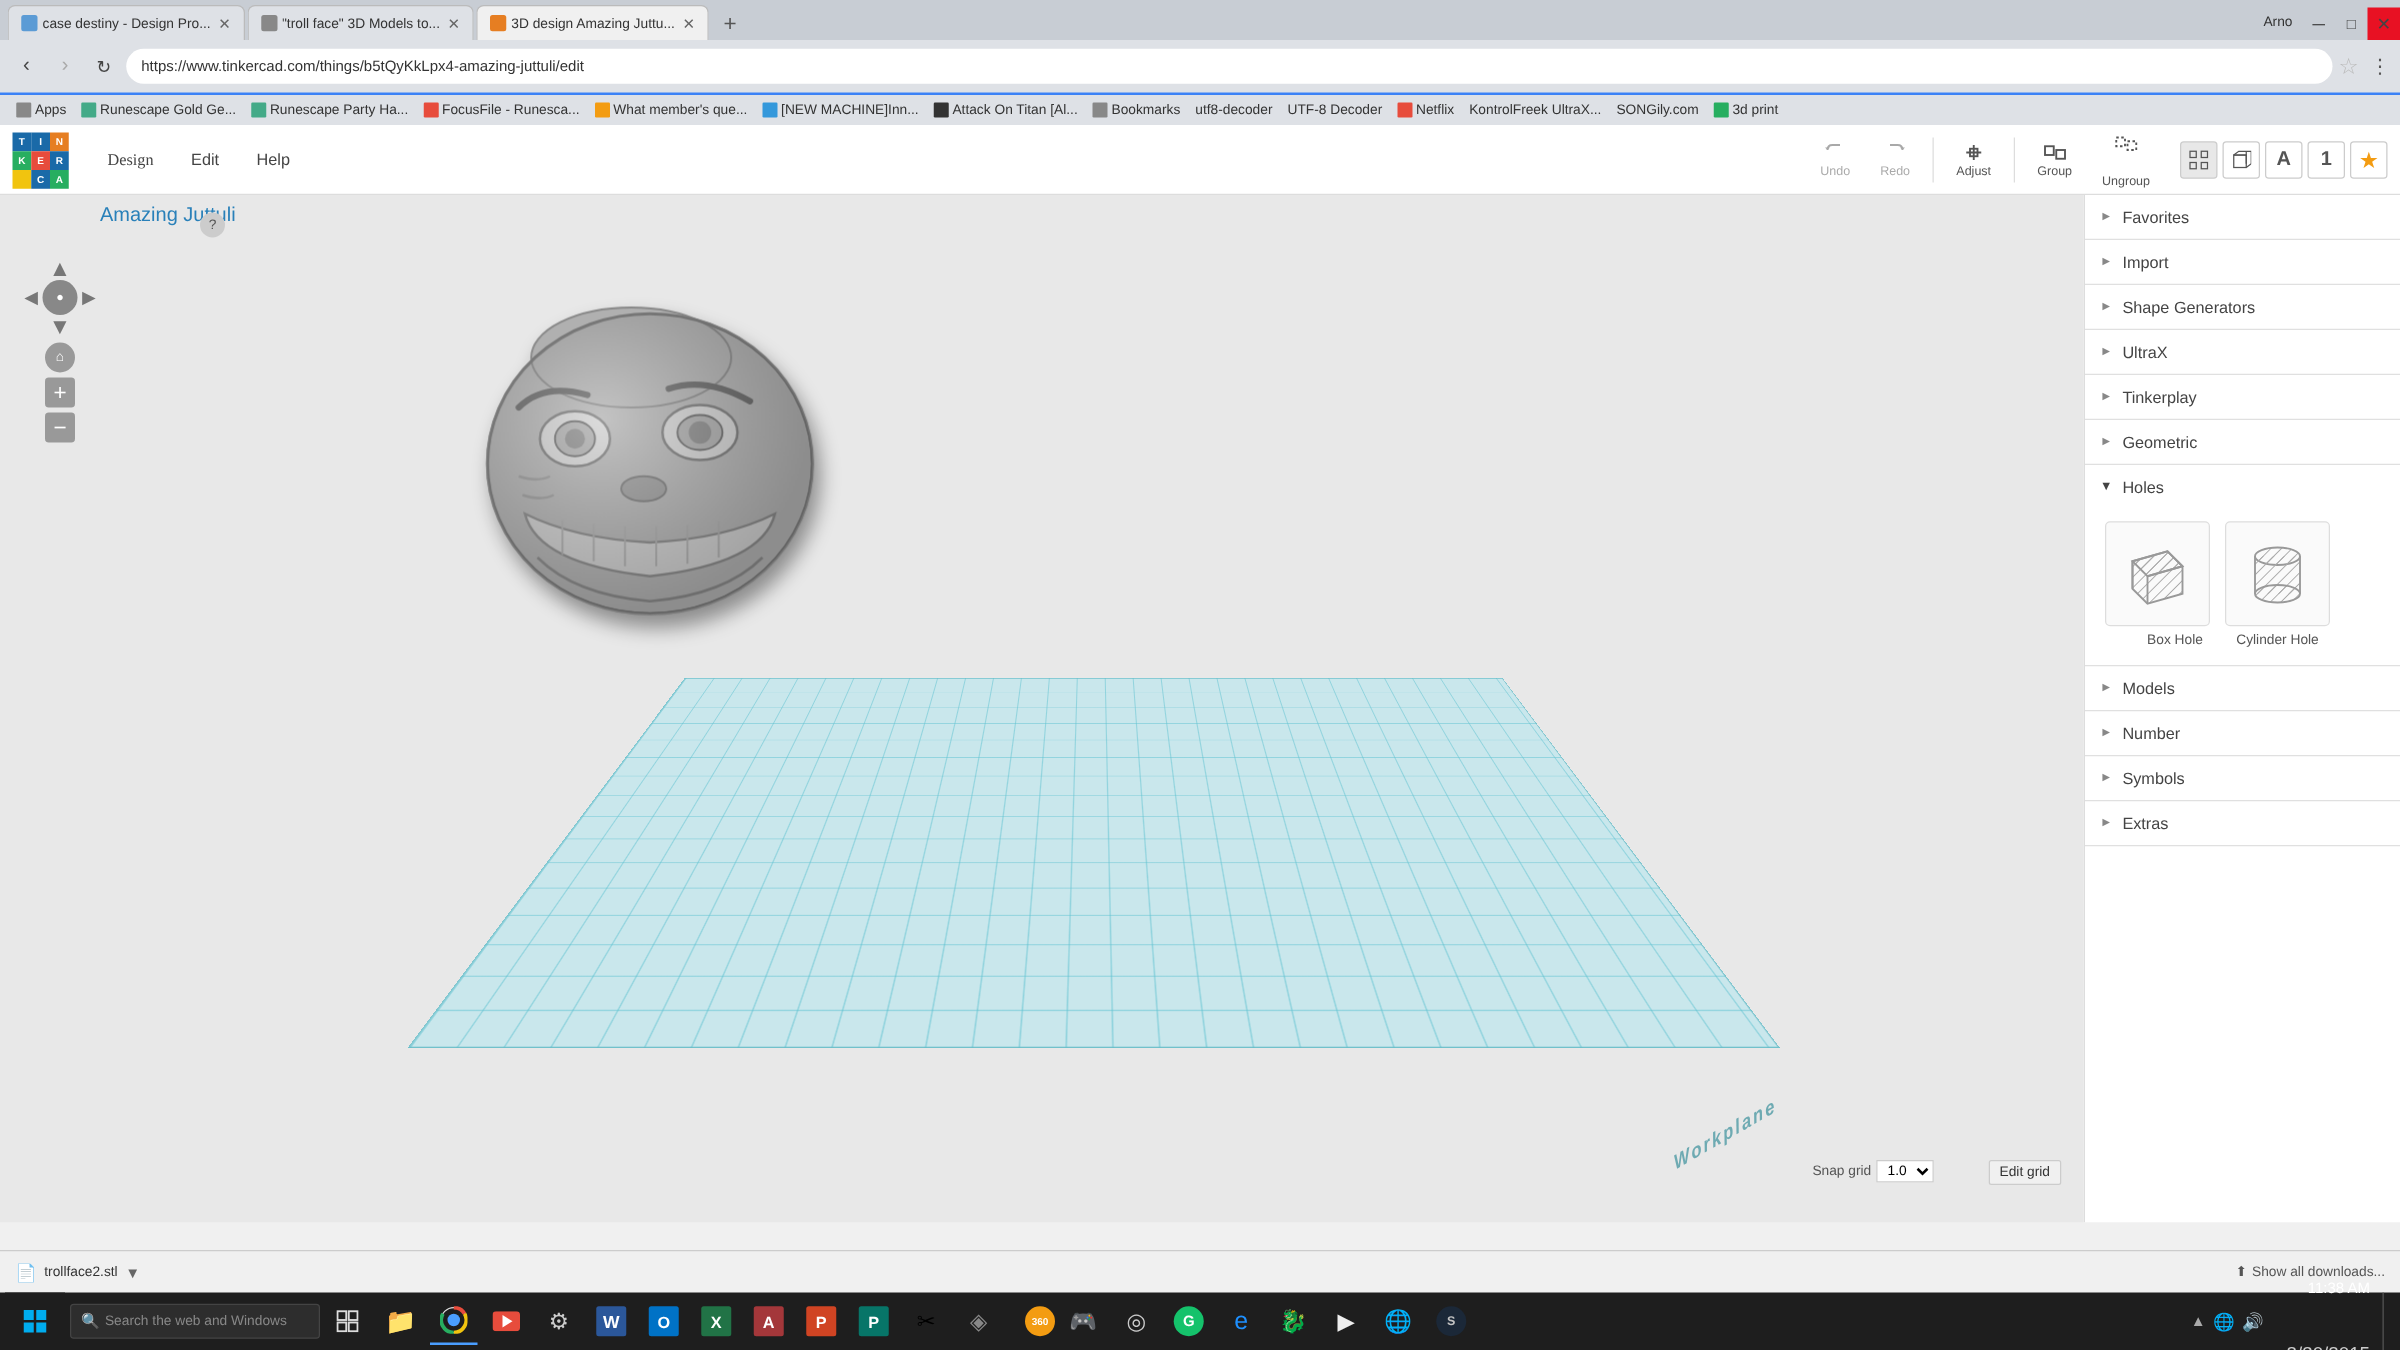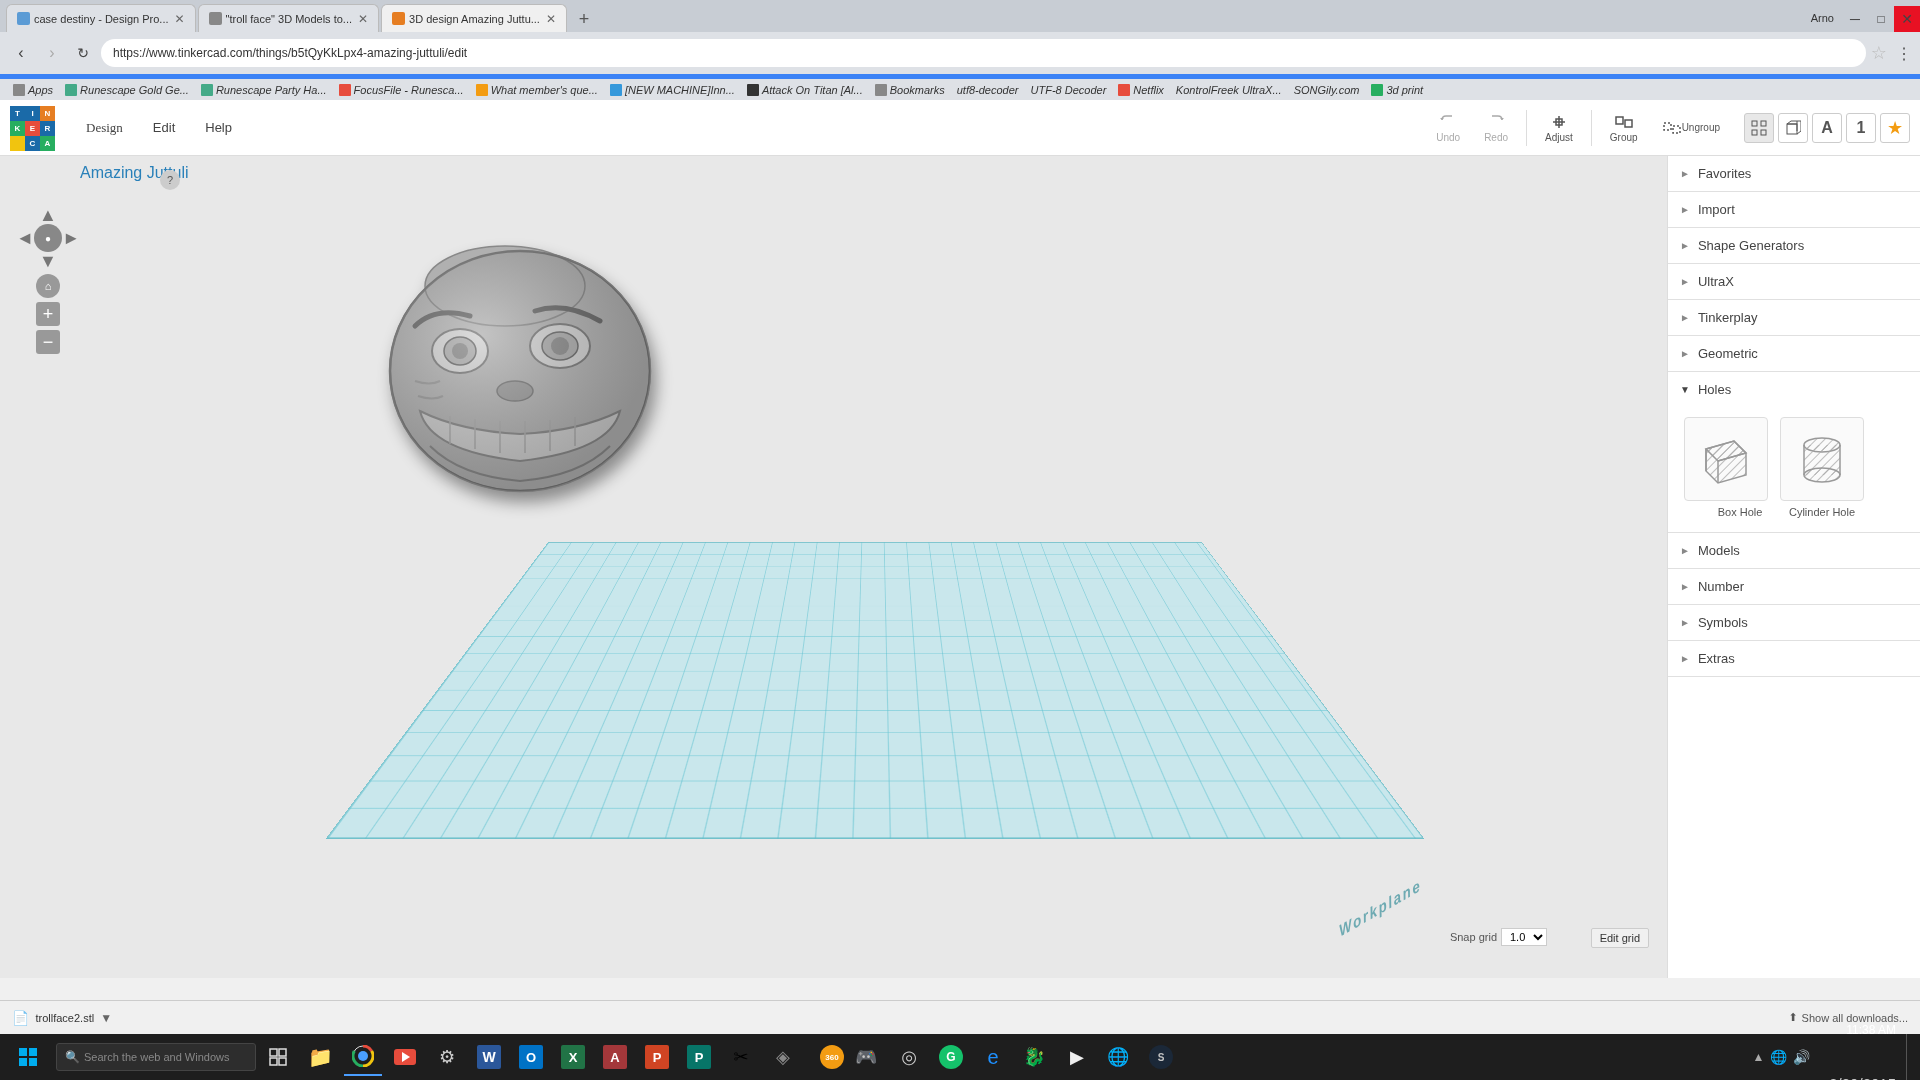--- a/index.html
+++ b/index.html
@@ -36,21 +36,21 @@
 
   <div style="display:flex;align-items:center;padding:4px 8px;background:#dee1e6;height:42px;gap:5px;">
     <div style="width:26px;height:26px;display:flex;align-items:center;justify-content:center;font-size:16px;color:#444;cursor:pointer;">‹</div>
     <div style="width:26px;height:26px;display:flex;align-items:center;justify-content:center;font-size:16px;color:#aaa;cursor:pointer;">›</div>
     <div style="width:26px;height:26px;display:flex;align-items:center;justify-content:center;font-size:14px;color:#444;cursor:pointer;">↻</div>
     <input style="flex: 1 1 0%; height: 28px; border: none; border-radius: 14px; padding: 0px 12px; font-size: 12px; background: white; color: rgb(51, 51, 51); outline: none;" type="text" value="https://www.tinkercad.com/things/b5tQyKkLpx4-amazing-juttuli/edit">
     <span style="font-size:18px;color:#bbb;cursor:pointer;">☆</span>
     <span style="font-size:16px;color:#555;cursor:pointer;margin-left:4px;">⋮</span>
   </div>
 
-  <div style="display:flex;align-items:center;padding:2px 8px;background:#dee1e6;height:26px;font-size:11px;border-top:5px solid #3b82f6;gap:2px;overflow:hidden;font-style:italic;">
+  <div style="display:flex;align-items:center;padding:2px 8px;background:#dee1e6;height:26px;font-size:11px;border-top:2px solid #3b82f6;gap:2px;overflow:hidden;">
     <div style="display:flex;align-items:center;padding:1px 5px;cursor:pointer;color:#333;white-space:nowrap;">
       <span style="width:12px;height:12px;margin-right:3px;display:inline-block;background:#888;border-radius:1px;"></span>
       <span>Apps</span>
     </div>
     <div style="display:flex;align-items:center;padding:1px 5px;cursor:pointer;color:#333;white-space:nowrap;">
       <span style="width:12px;height:12px;margin-right:3px;display:inline-block;background:#4a8;border-radius:1px;"></span>
       <span>Runescape Gold Ge...</span>
     </div>
     <div style="display:flex;align-items:center;padding:1px 5px;cursor:pointer;color:#333;white-space:nowrap;">
       <span style="width:12px;height:12px;margin-right:3px;display:inline-block;background:#4a8;border-radius:1px;"></span>
@@ -153,21 +153,21 @@
         <span>Adjust</span>
       </div>
       <div style="width:1px;height:36px;background:#ddd;margin:0 4px;"></div>
       <div style="display:flex;flex-direction:column;align-items:center;padding:4px 10px;cursor:pointer;color:#555;font-size:10px;">
         <svg width="20" height="20" viewBox="0 0 20 20">
           <rect x="2" y="5" width="7" height="7" fill="none" stroke="#555" stroke-width="1.5"></rect>
           <rect x="11" y="8" width="7" height="7" fill="none" stroke="#555" stroke-width="1.5"></rect>
         </svg>
         <span>Group</span>
       </div>
-      <div style="display:flex;flex-direction:row;align-items:center;padding:4px 10px;cursor:pointer;color:#555;font-size:10px;">
+      <div style="display:flex;flex-direction:column;align-items:center;padding:4px 10px;cursor:pointer;color:#555;font-size:10px;gap:15px;">
         <svg width="20" height="20" viewBox="0 0 20 20">
           <rect x="2" y="5" width="7" height="7" fill="none" stroke="#555" stroke-width="1.5" stroke-dasharray="2,2"></rect>
           <rect x="11" y="8" width="7" height="7" fill="none" stroke="#555" stroke-width="1.5" stroke-dasharray="2,2"></rect>
         </svg>
         <span>Ungroup</span>
       </div>
     </div>
 
     <div style="display:flex;align-items:center;gap:4px;margin-left:14px;">
       <div style="width:30px;height:30px;display:flex;align-items:center;justify-content:center;cursor:pointer;border:1px solid #ccc;border-radius:3px;background:#e8e8e8;">

